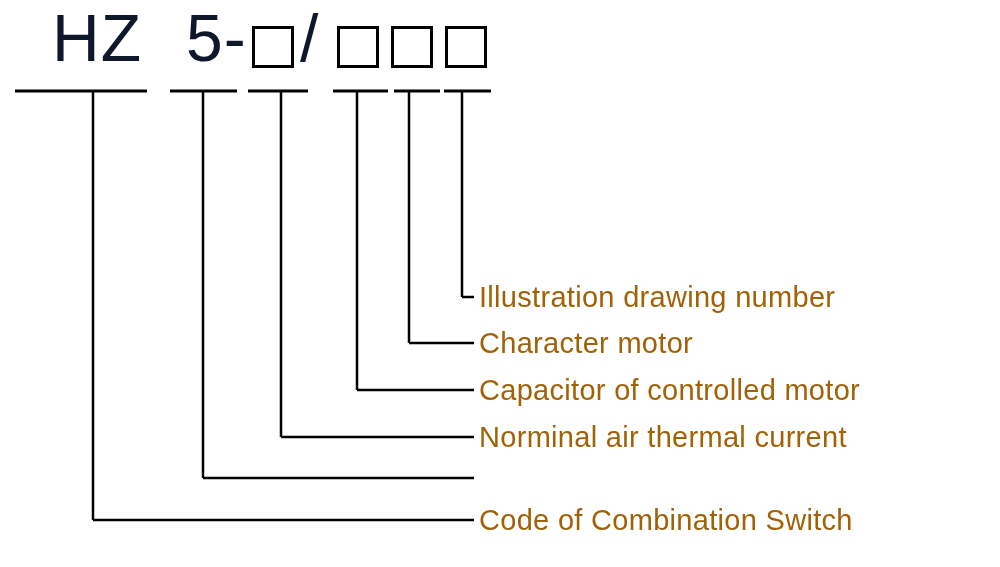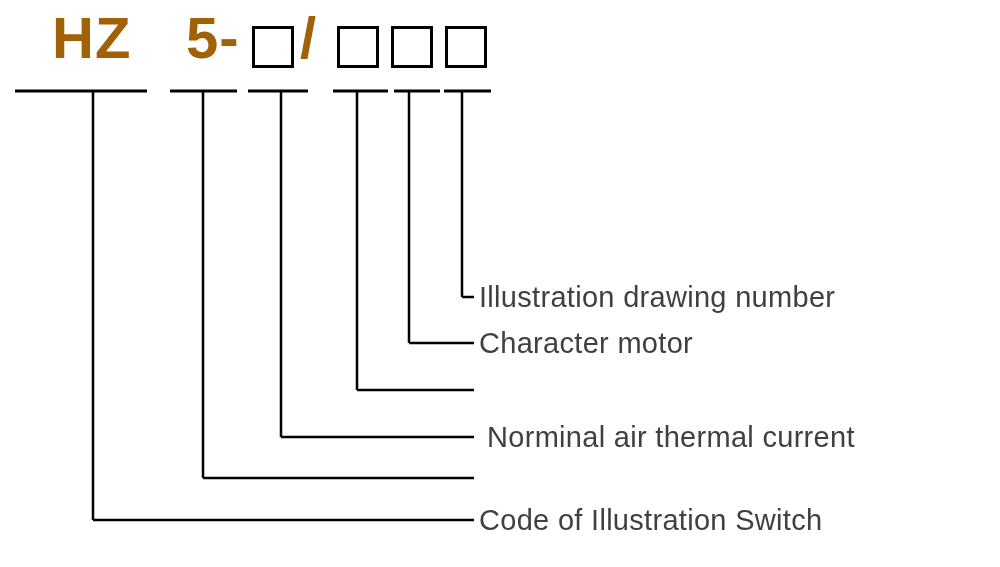--- a/index.html
+++ b/index.html
@@ -11,25 +11,25 @@
     position: relative;
     width: 1000px;
     height: 567px;
     background: #ffffff;
     overflow: hidden;
     font-family: "Liberation Sans", sans-serif;
     color: #000000;
   }
   .code-part {
     position: absolute;
-    font-size: 58px;
+    font-size: 66px;
     line-height: 64px;
-    font-weight: 700;
+    font-weight: 400;
     letter-spacing: 1px;
-    color: #a16207;
+    color: #0f172a;
     white-space: nowrap;
   }
   .part-prefix { left: 52px;  top: 6px; }
   .part-design { left: 186px; top: 6px; }
   .part-slash  { left: 300px; top: 6px; }
   .placeholder-box {
     position: absolute;
     top: 26px;
     width: 36px;
     height: 36px;
@@ -48,27 +48,27 @@
     width: 1000px;
     height: 567px;
     pointer-events: none;
   }
   .leader-label {
     position: absolute;
     left: 479px;
     font-size: 29px;
     line-height: 34px;
     letter-spacing: 0.3px;
-    color: #404040;
+    color: #a16207;
     white-space: nowrap;
   }
   .label-1 { top: 280px; }
   .label-2 { top: 326px; }
   .label-3 { top: 373px; }
-  .label-4 { top: 420px; margin-left: 8px; }
+  .label-4 { top: 420px; }
   .label-5 { top: 461px; }
   .label-6 { top: 503px; }
 </style>
 </head>
 <body>
 
 <div class="canvas">
 
   <div class="code-part part-prefix">HZ</div>
   <div class="code-part part-design">5-</div>
@@ -97,16 +97,17 @@
     <line x1="462" y1="297" x2="474" y2="297" stroke="#000" stroke-width="2.5"></line>
     <line x1="409" y1="343" x2="474" y2="343" stroke="#000" stroke-width="2.5"></line>
     <line x1="357" y1="390" x2="474" y2="390" stroke="#000" stroke-width="2.5"></line>
     <line x1="281" y1="437" x2="474" y2="437" stroke="#000" stroke-width="2.5"></line>
     <line x1="203" y1="478" x2="474" y2="478" stroke="#000" stroke-width="2.5"></line>
     <line x1="93" y1="520" x2="474" y2="520" stroke="#000" stroke-width="2.5"></line>
   </svg>
 
   <div class="leader-label label-1">Illustration drawing number</div>
   <div class="leader-label label-2">Character motor</div>
+  <div class="leader-label label-3">Capacitor of controlled motor</div>
   <div class="leader-label label-4">Norminal air thermal current</div>
-  <div class="leader-label label-6">Code of Illustration Switch</div>
+  <div class="leader-label label-6">Code of Combination Switch</div>
 
 </div>
 
 </body></html>

